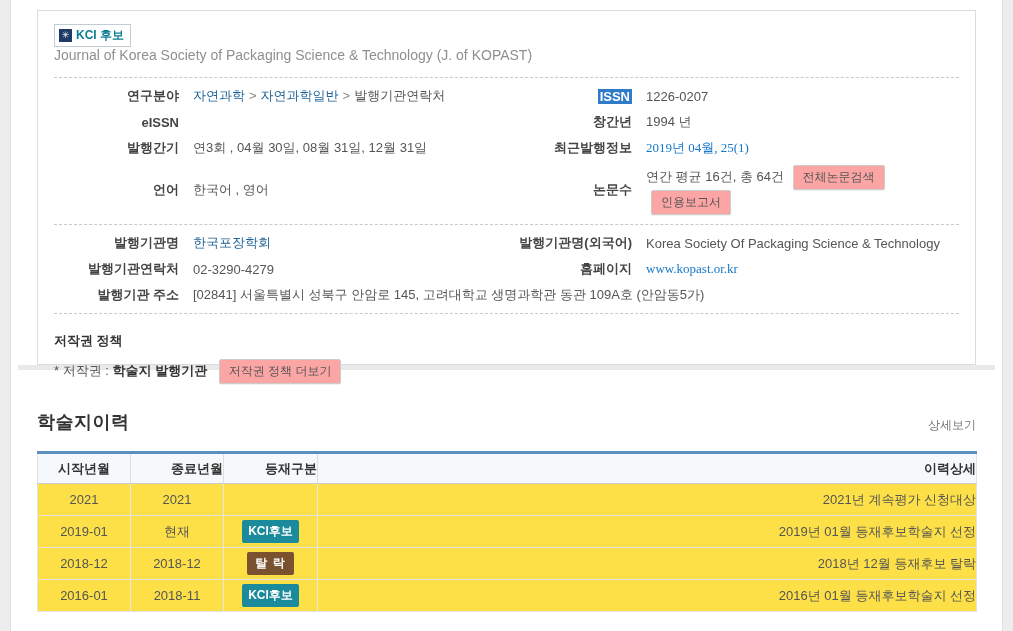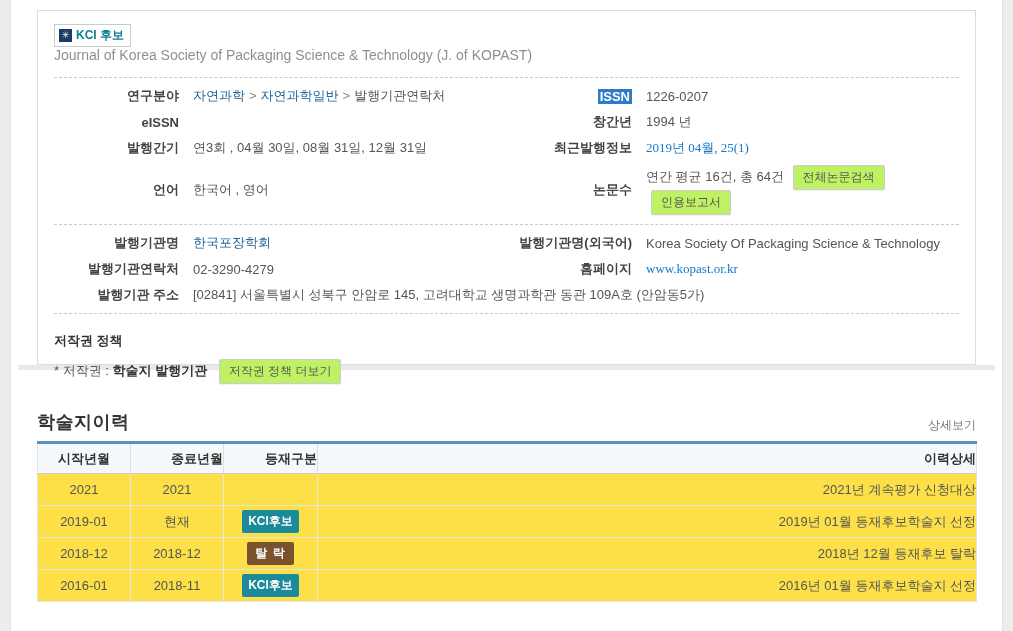--- a/index.html
+++ b/index.html
@@ -39,32 +39,32 @@
     column-gap:14px; align-items:center; padding:4px 0; min-height:24px;
   }
   .info-row.full { grid-template-columns:125px auto; }
   .ilabel { text-align:right; font-weight:bold; color:#444; font-size:13px; white-space:nowrap; }
   .ival { font-size:13px; color:#555; }
   .ival .sep { color:#888; margin:0 4px; }
   a.link { color:var(--link,#1d6196); text-decoration:none; }
   a.link-bright { color:var(--link-bright,#1878c8); text-decoration:none;font-family:Liberation Serif, serif; }
   .issn-selected { background:var(--selection,#2f7bc8); color:#fff; padding:0 2px; }
   .btn {
-    display:inline-block; border:1px solid #ccc; background:#bef264; color:#555;
+    display:inline-block; border:1px solid #ccc; background:#fca5a5; color:#555;
     padding:3px 9px; font-size:12px; border-radius:2px; cursor:pointer;
     box-shadow:0 1px 1px rgba(0,0,0,0.06); white-space:nowrap;
   }
   .ival .btn { margin-left:5px; }
   .copy-head { font-weight:bold; color:#333; font-size:13px; margin:18px 0 9px 0; }
   .copy-note { font-size:13px; color:#555; }
   .copy-note b { color:#333; }
   .copy-note .btn { margin-left:8px; }
   
   .history { margin:40px 26px 0 26px; }
-  .history-head { display:flex; justify-content:space-between; align-items:flex-end; margin-bottom:7px; }
+  .history-head { display:flex; justify-content:space-between; align-items:flex-end; margin-bottom:17px; }
   .history-title { font-size:18px; color:#333; font-weight:600; letter-spacing:0.5px; }
   .detail-link { font-size:12px; color:#777; text-decoration:none; }
   table.history-table {
     width:940px; border-collapse:collapse;
     border-top:3px solid var(--table-accent,#5a8fc0);
     border-left:1px solid #e3e3e3; border-right:1px solid #e3e3e3;
     border-bottom:1px solid #e3e3e3;
     padding-left:25px;
   }
   .history-table th {

